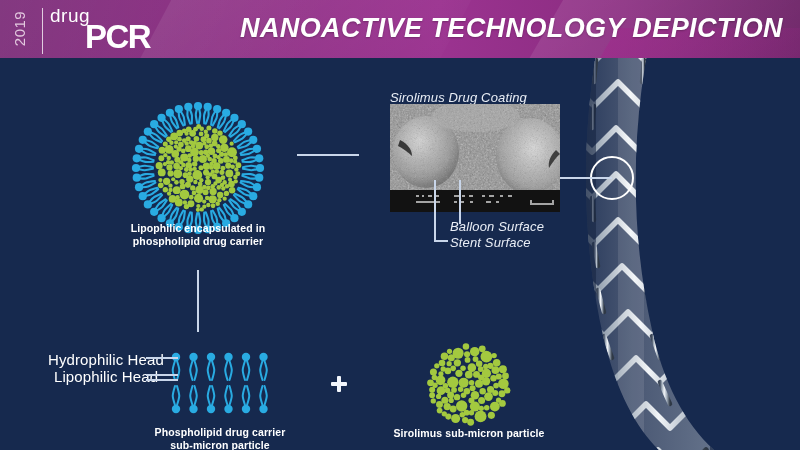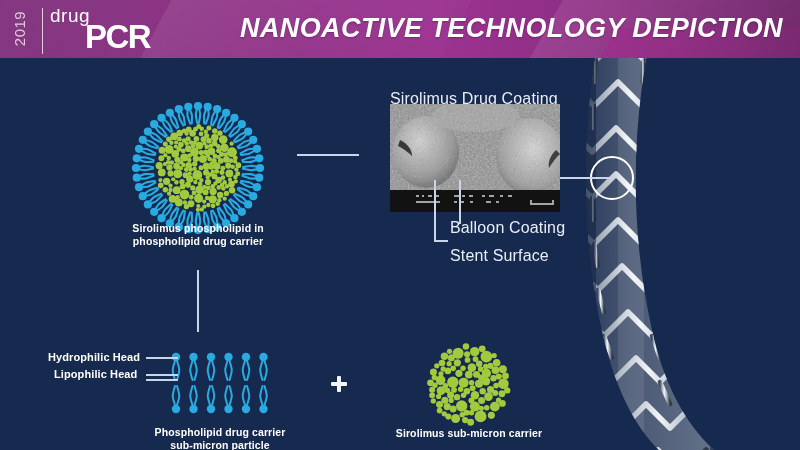--- a/index.html
+++ b/index.html
@@ -74,26 +74,26 @@
     text-shadow:0 1px 2px rgba(0,0,0,.25);
     white-space:nowrap;
   }
 
   
   .cap{
     position:absolute;color:#ffffff;font-size:10.5px;font-weight:bold;
     text-align:center;line-height:13px;letter-spacing:.1px;
   }
   .lbl{
-    position:absolute;color:#ffffff;font-size:11px;font-weight:bold;
+    position:absolute;color:#ffffff;font-size:15px;font-weight:normal;
     letter-spacing:.1px;white-space:nowrap;
   }
   .lbl-thin{
-    position:absolute;color:#E9EEF6;font-size:16px;font-weight:normal;
-    letter-spacing:.15px;white-space:nowrap;
+    position:absolute;color:#E9EEF6;font-size:13px;font-weight:normal;
+    letter-spacing:.15px;white-space:nowrap;font-style:italic;
   }
 
   
   #liposome{position:absolute;left:128px;top:98px;width:140px;height:140px;}
 
   
   #sem-label{left:390px;top:90px;}
   #sem-img{
     position:absolute;left:390px;top:104px;width:170px;height:108px;
     background:#4a4a4a;overflow:hidden;
@@ -519,21 +519,21 @@
           <circle cx="42.57" cy="91.89" r="2.21" fill="#A3C93F"></circle>
           <circle cx="73.80" cy="111.44" r="2.17" fill="#A3C93F"></circle>
           <circle cx="58.70" cy="45.46" r="2.24" fill="#A3C93F"></circle>
           <circle cx="82.20" cy="76.52" r="2.26" fill="#A3C93F"></circle>
           <circle cx="76.17" cy="103.52" r="2.13" fill="#A3C93F"></circle>
           <circle cx="66.73" cy="44.84" r="2.18" fill="#A3C93F"></circle>
         </g>
     </svg>
   </div>
   <div class="cap" style="left:118px;top:222px;width:160px;">
-    <div>Sirolimus phospholipid in</div>
+    <div>Lipophilic encapsulated in</div>
     <div>phospholipid drug carrier</div>
   </div>
 
   <div class="conn" style="left:297px;top:154px;width:62px;height:2px;"></div>
 
   <div class="conn" style="left:197px;top:270px;width:2px;height:62px;"></div>
 
   <div class="lbl-thin" id="sem-label">Sirolimus Drug Coating</div>
 
   <div id="sem-img">
@@ -599,22 +599,22 @@
         <rect x="140" y="96" width="2" height="5"></rect>
         <rect x="162" y="96" width="2" height="5"></rect>
       </g>
     </svg>
   </div>
 
   <div class="conn" style="left:434px;top:180px;width:2px;height:61px;"></div>
   <div class="conn" style="left:434px;top:240px;width:14px;height:2px;"></div>
   <div class="conn" style="left:459px;top:180px;width:2px;height:44px;"></div>
 
-  <div class="lbl-thin" style="left:450px;top:219px;">Balloon Coating</div>
-  <div class="lbl-thin" style="left:450px;top:235px;margin-top:12px;">Stent Surface</div>
+  <div class="lbl-thin" style="left:450px;top:219px;">Balloon Surface</div>
+  <div class="lbl-thin" style="left:450px;top:235px;">Stent Surface</div>
 
   <div class="conn" style="left:560px;top:177px;width:52px;height:1.5px;"></div>
 
   <div id="bilayer">
     <svg width="105" height="62" viewBox="0 0 105 62">
       <g id="bilayer-g" stroke="#29ABE2" stroke-width="2" fill="none" stroke-linecap="round">
           <path d="M 6.9 9.2 C 4 18, 4 18, 7 28" stroke="#29ABE2" stroke-width="2" fill="none" stroke-linecap="round"></path>
           <path d="M 9.1 9.2 C 12 18, 12 18, 9 28" stroke="#29ABE2" stroke-width="2" fill="none" stroke-linecap="round"></path>
           <path d="M 6.9 52.8 C 4 44, 4 44, 7 34" stroke="#29ABE2" stroke-width="2" fill="none" stroke-linecap="round"></path>
           <path d="M 9.1 52.8 C 12 44, 12 44, 9 34" stroke="#29ABE2" stroke-width="2" fill="none" stroke-linecap="round"></path>
@@ -767,15 +767,15 @@
           <circle cx="51.52" cy="19.09" r="2.91" fill="#A3C93F"></circle>
           <circle cx="56.71" cy="29.12" r="2.85" fill="#A3C93F"></circle>
           <circle cx="27.20" cy="60.39" r="2.62" fill="#A3C93F"></circle>
           <circle cx="61.71" cy="26.42" r="2.63" fill="#A3C93F"></circle>
           <circle cx="8.13" cy="55.18" r="2.92" fill="#A3C93F"></circle>
           <circle cx="15.61" cy="70.62" r="2.87" fill="#A3C93F"></circle>
           <circle cx="25.50" cy="11.37" r="2.62" fill="#A3C93F"></circle>
         </g>
     </svg>
   </div>
-  <div class="cap" style="left:379px;top:427px;width:180px;">Sirolimus sub-micron carrier</div>
+  <div class="cap" style="left:379px;top:427px;width:180px;">Sirolimus sub-micron particle</div>
 
 </div>
 
 </body></html>

